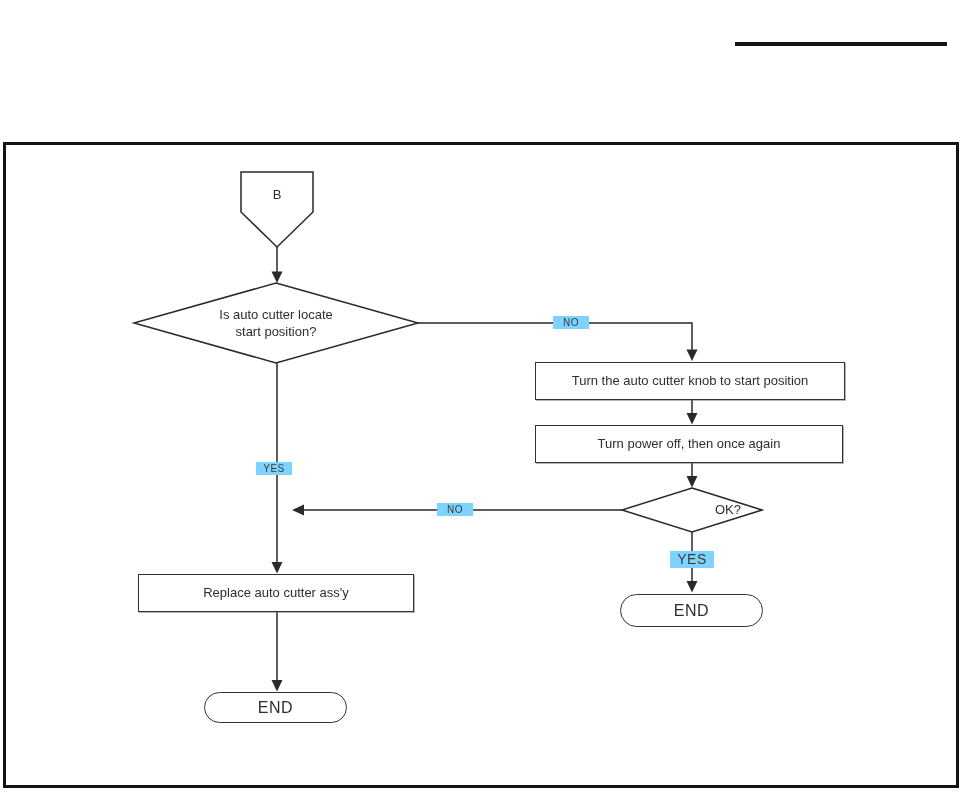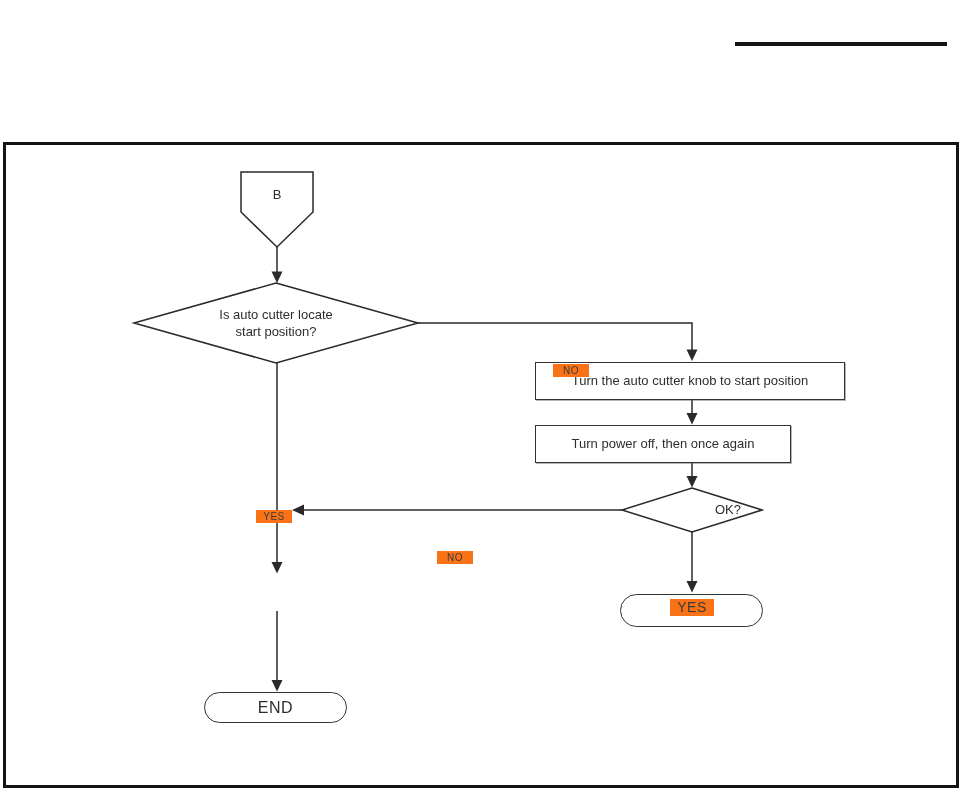--- a/index.html
+++ b/index.html
@@ -49,39 +49,38 @@
   .terminator {
     border: 1.5px solid #333333;
     border-radius: 17px;
     font-size: 16px;
     letter-spacing: 0.5px;
   }
   .shape-label {
     background: transparent;
   }
   .rect1 { left: 535px; top: 362px; width: 310px; height: 38px; }
-  .rect2 { left: 535px; top: 425px; width: 256px; height: 38px; }
+  .rect2 { left: 535px; top: 425px; width: 308px; height: 38px; }
   .rect3 { left: 138px; top: 574px; width: 276px; height: 38px; }
   .end1  { left: 620px; top: 594px; width: 143px; height: 33px; }
   .end2  { left: 204px; top: 692px; width: 143px; height: 31px; }
 
   .b-label  { left: 257px; top: 187px; width: 40px; height: 16px; }
   .d1-text  { left: 166px; top: 306px; width: 220px; height: 34px; line-height: 17px; }
   .d2-text  { left: 688px; top: 502px; width: 80px; height: 16px; }
 
   .wire-label {
     display: flex;
     align-items: center;
     justify-content: center;
-    background: #f97316;
+    background: #7dd3fc;
     font-size: 10px;
     letter-spacing: 0.5px;
     color: #3a3a3a;
     line-height: 13px;
-    margin-top: 48px;
   }
   .no1  { left: 553px; top: 316px; width: 36px; height: 13px; }
   .no2  { left: 437px; top: 503px; width: 36px; height: 13px; }
   .yes1 { left: 256px; top: 462px; width: 36px; height: 13px; }
   .yes2 { left: 670px; top: 551px; width: 44px; height: 17px; font-size: 14px; letter-spacing: 0.5px; }
 </style>
 </head>
 <body>
 
 <div class="page">
@@ -125,20 +124,21 @@
       <div>start position?</div>
     </div>
   </div>
 
   <div class="abs node proc rect2">Turn power off, then once again</div>
 
   <div class="abs node shape-label d2-text">OK?</div>
 
   <div class="abs node terminator end1">END</div>
 
+  <div class="abs node proc rect3">Replace auto cutter ass'y</div>
 
   <div class="abs node terminator end2">END</div>
 
   <div class="abs wire-label no1">NO</div>
 
   <div class="abs wire-label yes1">YES</div>
 
   <div class="abs wire-label no2">NO</div>
 
   <div class="abs wire-label yes2">YES</div>

